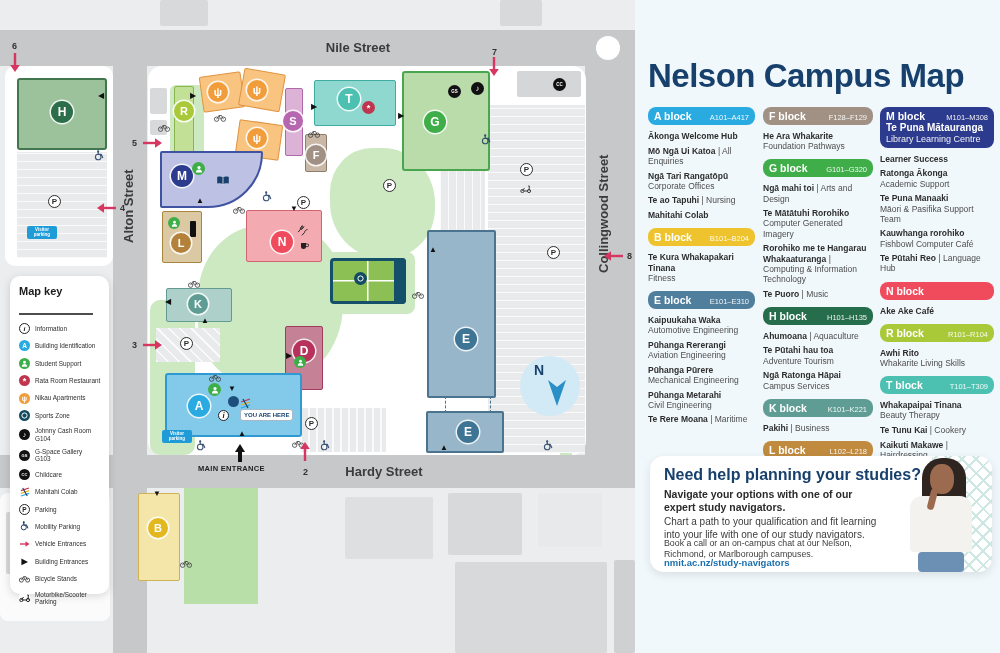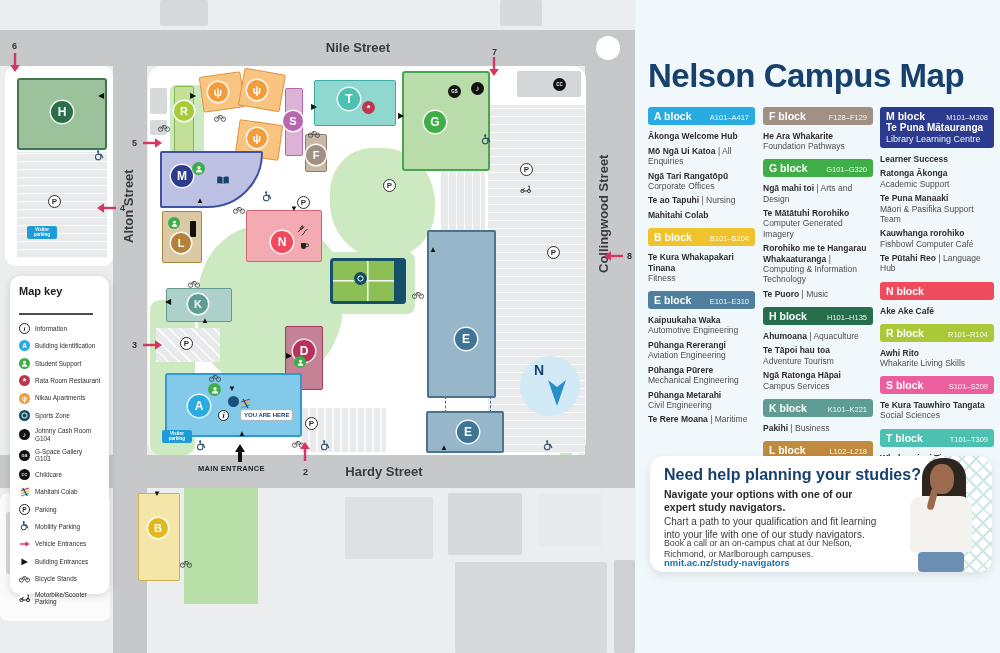--- a/index.html
+++ b/index.html
@@ -35,21 +35,21 @@
 .keyhr{height:2px;background:#4d4d4d;width:74px;margin-bottom:8px}
 .ki{display:flex;align-items:center;gap:5px;margin-bottom:6.4px}
 .ki .lbl{font-size:6.4px;color:#2e2e2e;line-height:1.12}
 .kic{width:11px;height:11px;min-width:11px;border-radius:50%;display:flex;align-items:center;justify-content:center;color:#fff;font-weight:bold}
 
 .panel{position:absolute;left:635px;top:0;width:365px;height:653px;background:#f1f8fc}
 .title{position:absolute;left:13px;top:57px;font-size:33px;font-weight:bold;color:#17406d;letter-spacing:-.5px}
 .col{position:absolute;top:107px}
 .col1{left:13px;width:107px}.col2{left:128px;width:110px}.col3{left:245px;width:114px}
 .block{margin-bottom:8px}
-.bh{color:#fff;border-radius:3px;padding:3px 6px 3px;margin-bottom:6px}
+.bh{color:#fff;border-radius:8px;padding:3px 6px 3px;margin-bottom:6px}
 .bh-row{display:flex;justify-content:space-between;align-items:baseline}
 .bh-name{font-size:10.5px;font-weight:bold}
 .bh-range{font-size:7.5px;opacity:.92}
 .bh-sub{font-size:10px;font-weight:bold;line-height:1.2}
 .bh-sub2{font-size:9px;opacity:.92;line-height:1.2}
 .en{margin-bottom:4.5px;font-size:8.5px;line-height:1.2;color:#4d4d4d}
 .eb{font-weight:bold;color:#2d2d2d}
 
 .help{position:absolute;left:15px;top:456px;width:342px;height:116px;background:#fff;border-radius:14px;box-shadow:0 3px 10px rgba(0,0,0,.1);overflow:hidden}
 .help .lattice{position:absolute;right:0;top:0;width:60px;height:100%;
@@ -607,21 +607,21 @@
       <div class="en"><span class="eb">Te Puoro</span><span> | </span><span>Music</span></div>
     </section>
     <section class="block">
       <header class="bh" style="background: rgb(38, 110, 75);">
           <div class="bh-row">
             <span class="bh-name">H block</span>
             <span class="bh-range">H101–H135</span>
           </div>
         </header>
       <div class="en"><span class="eb">Ahumoana</span><span> | </span><span>Aquaculture</span></div>
-      <div class="en"><span class="eb">Te Tāpoi hau toa</span><div>Adventure Tourism</div></div>
+      <div class="en"><span class="eb">Te Pūtahi hau toa</span><div>Adventure Tourism</div></div>
       <div class="en"><span class="eb">Ngā Ratonga Hāpai</span><div>Campus Services</div></div>
     </section>
     <section class="block">
       <header class="bh" style="background: rgb(95, 157, 148);">
           <div class="bh-row">
             <span class="bh-name">K block</span>
             <span class="bh-range">K101–K221</span>
           </div>
         </header>
       <div class="en"><span class="eb">Pakihi</span><span> | </span><span>Business</span></div>
@@ -665,29 +665,20 @@
       <div class="en"><span class="eb">Ake Ake Café</span></div>
     </section>
     <section class="block">
       <header class="bh" style="background: rgb(169, 201, 56);">
           <div class="bh-row">
             <span class="bh-name">R block</span>
             <span class="bh-range">R101–R104</span>
           </div>
         </header>
       <div class="en"><span class="eb">Awhi Rito</span><div>Whakarite Living Skills</div></div>
-    </section>
-    <section class="block">
-      <header class="bh" style="background: rgb(236, 95, 158);">
-          <div class="bh-row">
-            <span class="bh-name">S block</span>
-            <span class="bh-range">S101–S209</span>
-          </div>
-        </header>
-      <div class="en"><span class="eb">Te Kura Tauwhiro Tangata</span><div>Social Sciences</div></div>
     </section>
     <section class="block">
       <header class="bh" style="background: rgb(76, 193, 178);">
           <div class="bh-row">
             <span class="bh-name">T block</span>
             <span class="bh-range">T101–T309</span>
           </div>
         </header>
       <div class="en"><span class="eb">Whakapaipai Tinana</span><div>Beauty Therapy</div></div>
       <div class="en"><span class="eb">Te Tunu Kai</span><span> | </span><span>Cookery</span></div>

